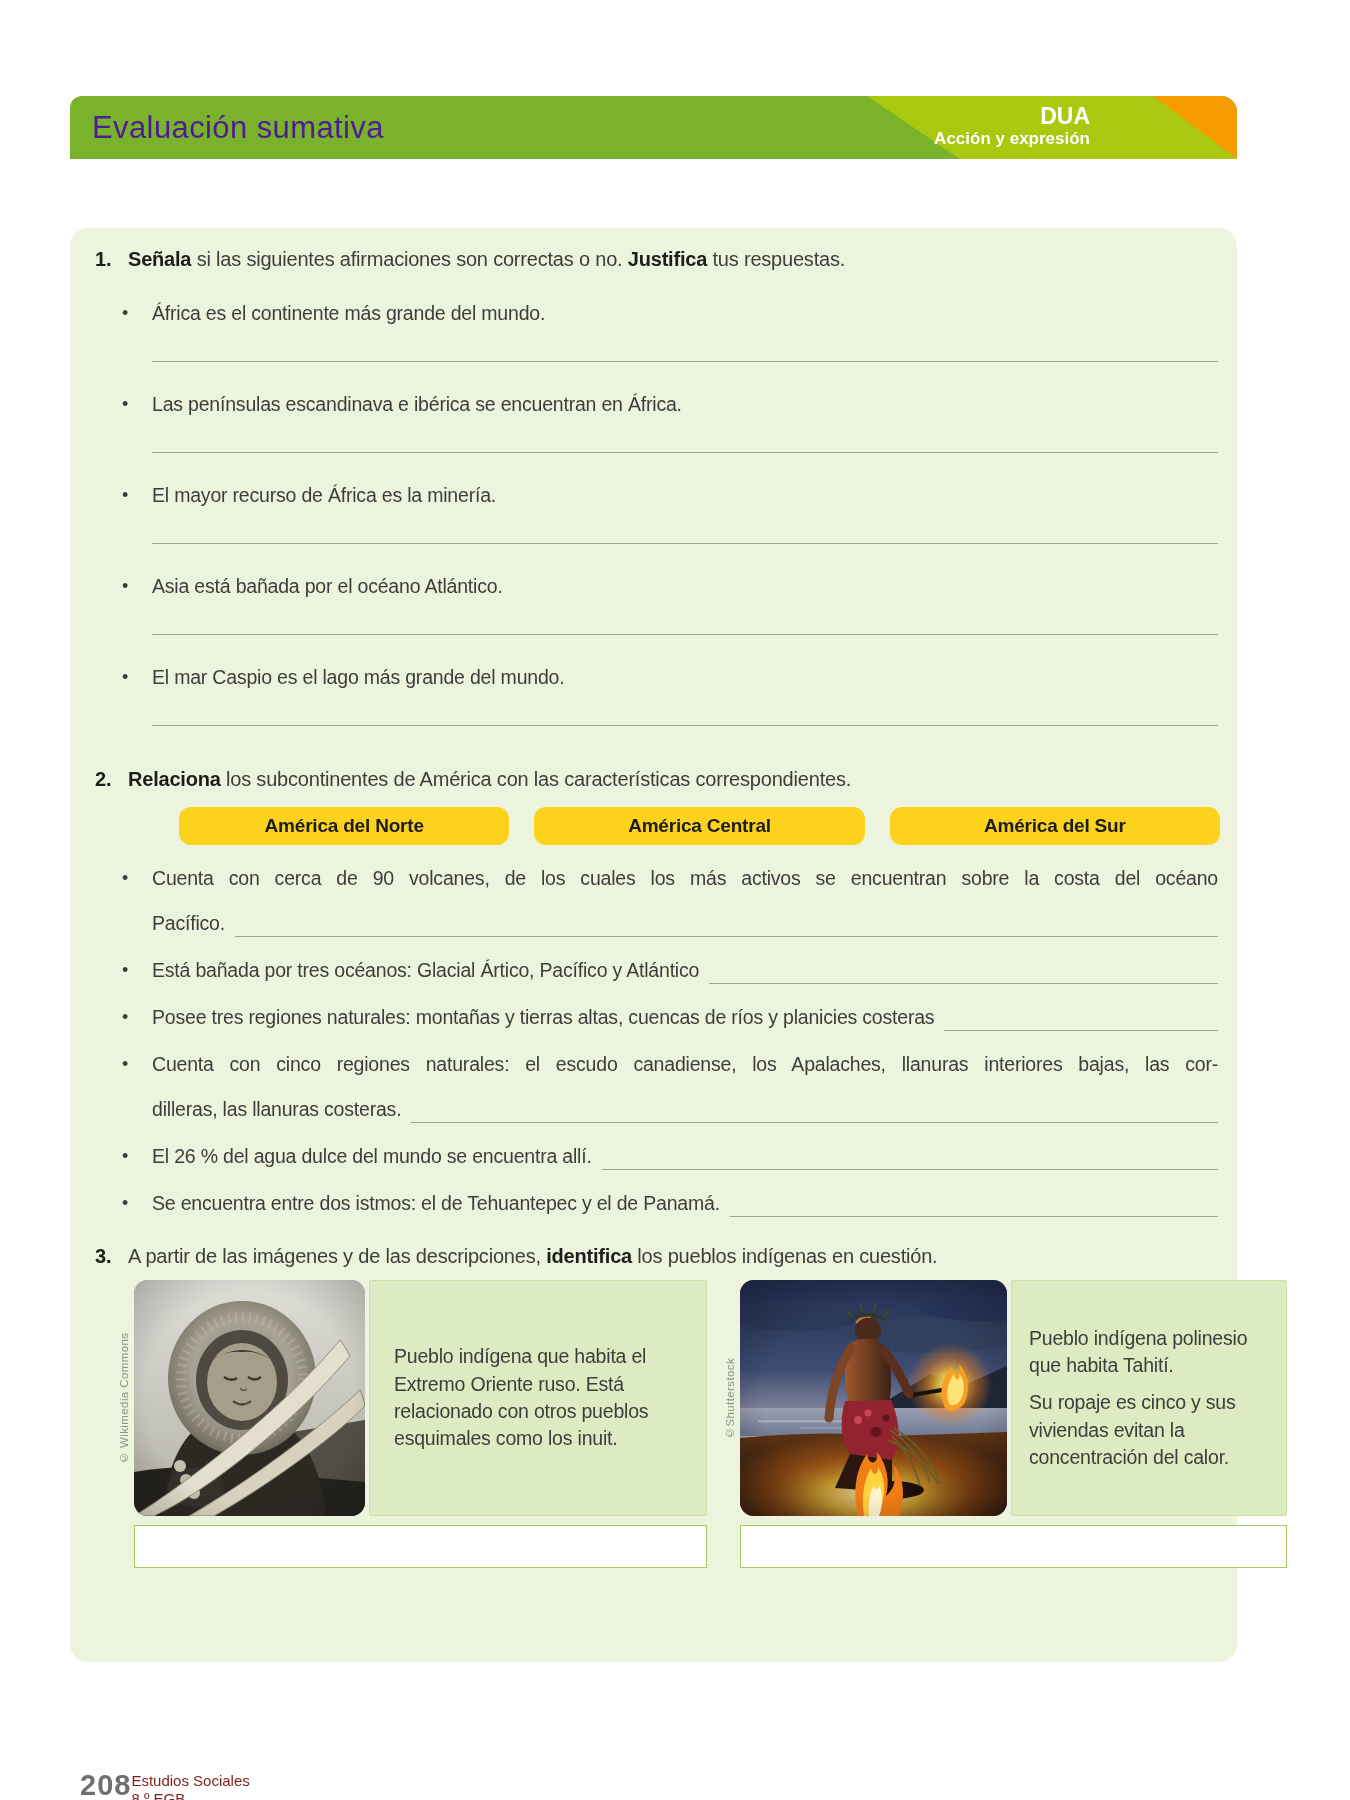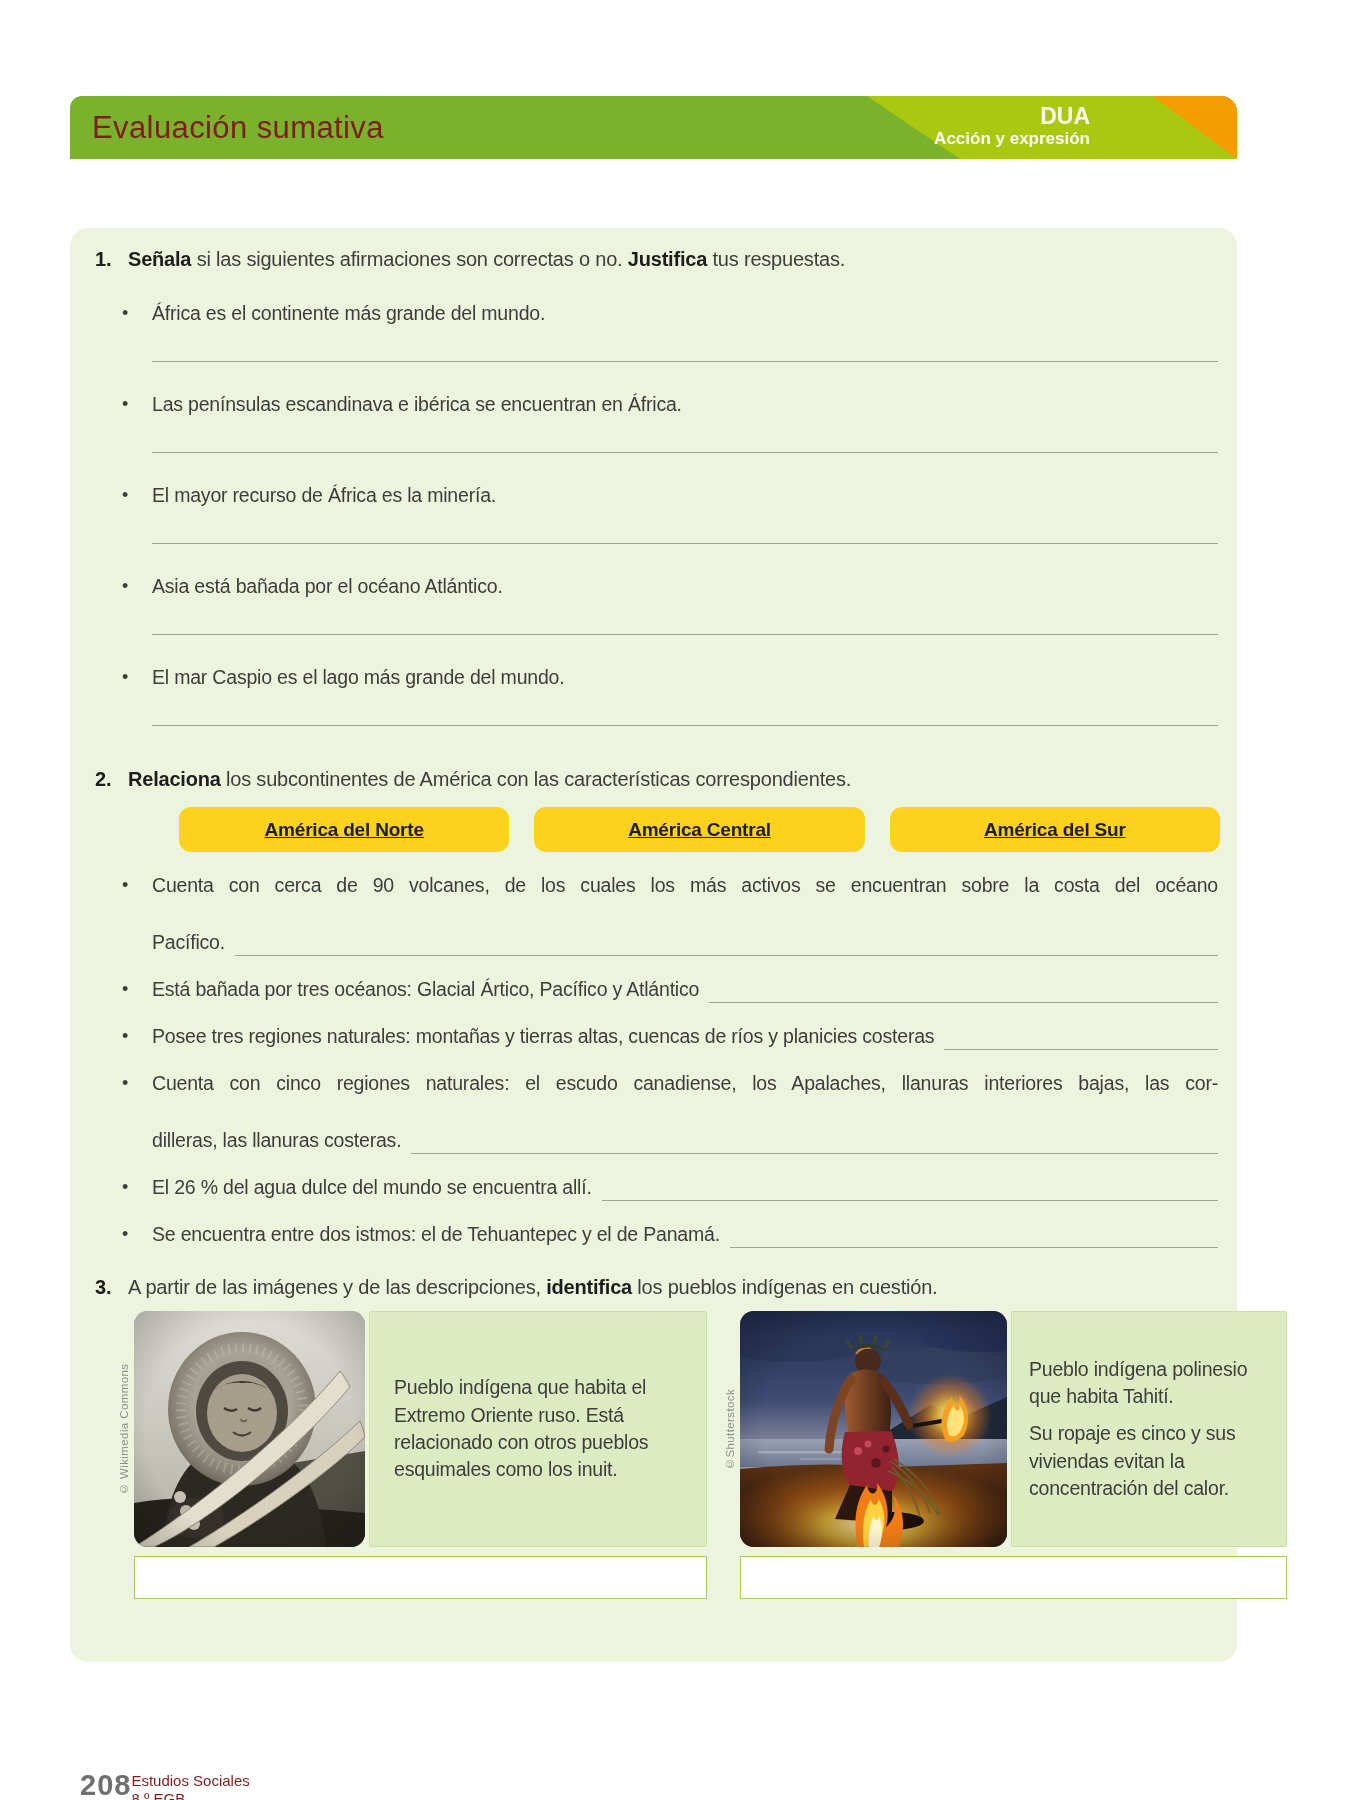--- a/index.html
+++ b/index.html
@@ -10,21 +10,21 @@
   
   .banner { position:absolute; left:70px; top:96px; width:1167px; height:63px;
             background:#7ab32b; border-radius:12px 16px 0 0; }
   .banner-light { position:absolute; left:797px; top:0; width:370px; height:100%;
             background:#aac80f; clip-path:polygon(0 0,100% 0,100% 100%,93px 100%);
             border-radius:0 16px 0 0; }
   .banner-orange { position:absolute; right:0; top:0; width:84px; height:100%;
             background:#f59d00; clip-path:polygon(0 0,100% 0,100% 100%);
             border-radius:0 16px 0 0; }
   .banner-title { position:absolute; left:22px; top:50%; transform:translateY(-50%);
-            font-size:31px; color:#7f1d1d; letter-spacing:.4px; font-weight:400; }
+            font-size:31px; color:#4c1d95; letter-spacing:.4px; font-weight:400; }
   .dua { position:absolute; right:147px; top:7px; text-align:right; color:#fff; }
   .dua-label { font-weight:700; font-size:23px; line-height:1.15; }
   .dua-sub   { font-weight:700; font-size:17px; line-height:1.2; }
 
   
   .panel { position:absolute; left:70px; top:228px; width:1167px; height:1434px;
            background:#edf4de; border-radius:18px; padding-top:20px; }
 
   .q-heading { display:flex; font-size:20px; letter-spacing:-.2px; }
   .q-num  { flex:none; margin-left:25px; width:33px; font-weight:700; color:#1d1d1b; }
@@ -34,29 +34,29 @@
   .bullet { position:relative; font-size:19.5px; letter-spacing:-.2px; line-height:27px; }
   .bullet::before { content:"\2022"; position:absolute; left:-30px; top:0; font-size:18px; color:#3e3d3b; }
 
   
   .q1-item { margin-top:29px; }
   .ansline { margin-top:34px; border-bottom:1.5px solid #a1a294; height:0; }
   .ansline + .ansline { margin-top:38px; }
 
   
   .chips-row { margin-left:109px; width:1041px; margin-top:16px; display:flex; gap:25px; }
-  .chip { flex:1; height:45px; background:#fcd21d; border-radius:12px; display:flex;
+  .chip { flex:1; height:38px; background:#fcd21d; border-radius:12px; display:flex;
           align-items:center; justify-content:center; font-size:19px; font-weight:700;
-          color:#1d1d1b; letter-spacing:-.2px;text-decoration:underline; }
+          color:#1d1d1b; letter-spacing:-.2px; }
   .q2-item { margin-top:20px; }
   .flexline { display:flex; align-items:flex-end; }
   .flexline .txt { white-space:nowrap; flex:none; }
   .blank { flex:1; border-bottom:1.5px solid #a1a294; margin-left:10px; height:22px; }
   .jline { white-space:nowrap; text-align-last:justify; }
-  .l2 { margin-top:30px; }
+  .l2 { margin-top:18px; }
 
   
   .cards { display:flex; margin-left:48px; margin-top:12px; }
   .card { display:flex; flex-direction:column; }
   .card + .card { margin-left:17px; }
   .card-top { display:flex; }
   .credit { flex:none; width:16px; height:236px; writing-mode:vertical-rl;
             transform:rotate(180deg); font-size:11.5px; color:#8f9089;
             text-align:center; letter-spacing:.4px; }
   .photo { height:236px; border-radius:14px; overflow:hidden; flex:none; background:#888; }

